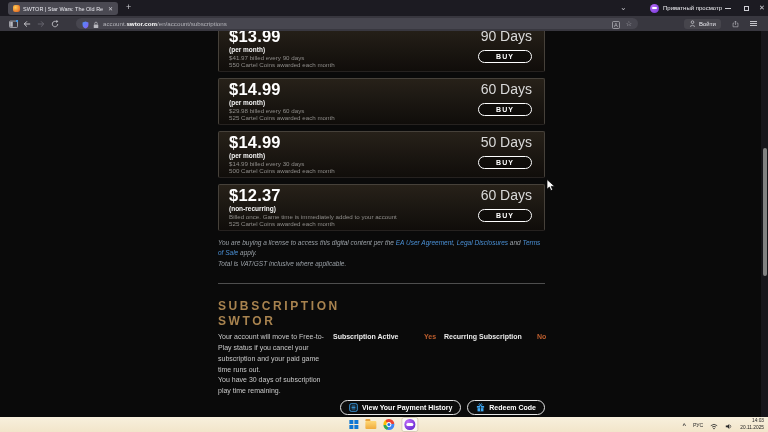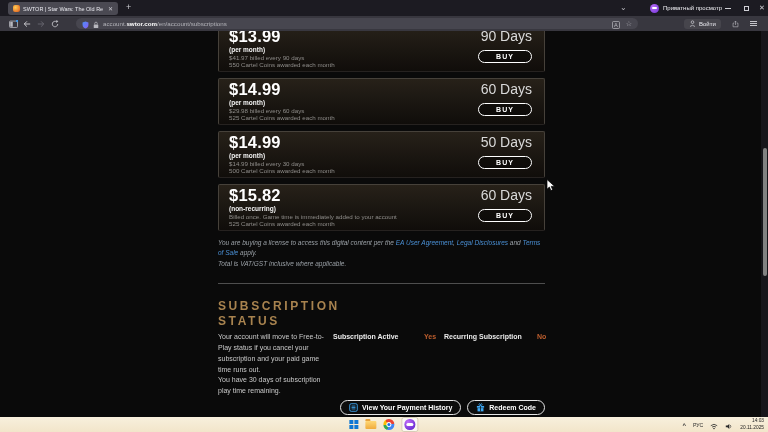--- a/index.html
+++ b/index.html
@@ -237,37 +237,37 @@
     <div class="plan-card c3">
       <div class="plan-price">$14.99</div>
       <div class="plan-term">(per month)</div>
       <div class="plan-line1">$14.99 billed every 30 days</div>
       <div class="plan-line2">500 Cartel Coins awarded each month</div>
       <div class="plan-duration">50 Days</div>
       <button class="buy-btn">BUY</button>
     </div>
 
     <div class="plan-card c4">
-      <div class="plan-price">$15.82</div>
+      <div class="plan-price">$12.37</div>
       <div class="plan-term">(non-recurring)</div>
       <div class="plan-line1">Billed once. Game time is immediately added to your account</div>
       <div class="plan-line2">525 Cartel Coins awarded each month</div>
       <div class="plan-duration">60 Days</div>
       <button class="buy-btn">BUY</button>
     </div>
 
     <p class="column legal" style="position:absolute;"><span>You are buying a license to access this digital content per the </span><a href="#">EA User Agreement</a><span>, </span><a href="#">Legal Disclosures</a><span> and </span><a href="#">Terms of Sale</a><span> apply.</span></p>
 
     <p class="column legal-vat" style="position:absolute;">Total is VAT/GST inclusive where applicable.</p>
 
     <div class="column divider" style="position:absolute;"></div>
 
     <h2 class="column status-heading" style="position:absolute;">
       <span>SUBSCRIPTION</span><br>
-      <span>STATUS</span>
+      <span>SWTOR</span>
     </h2>
 
     <p class="column status-para" style="position:absolute;">Your account will move to Free-to-Play status if you cancel your subscription and your paid game time runs out.</p>
     <p class="column status-para2" style="position:absolute;">You have 30 days of subscription play time remaining.</p>
 
     <span class="status-label sl-active">Subscription Active</span>
     <span class="status-value sv-active">Yes</span>
     <span class="status-label sl-recurring">Recurring Subscription</span>
     <span class="status-value sv-recurring">No</span>
 

